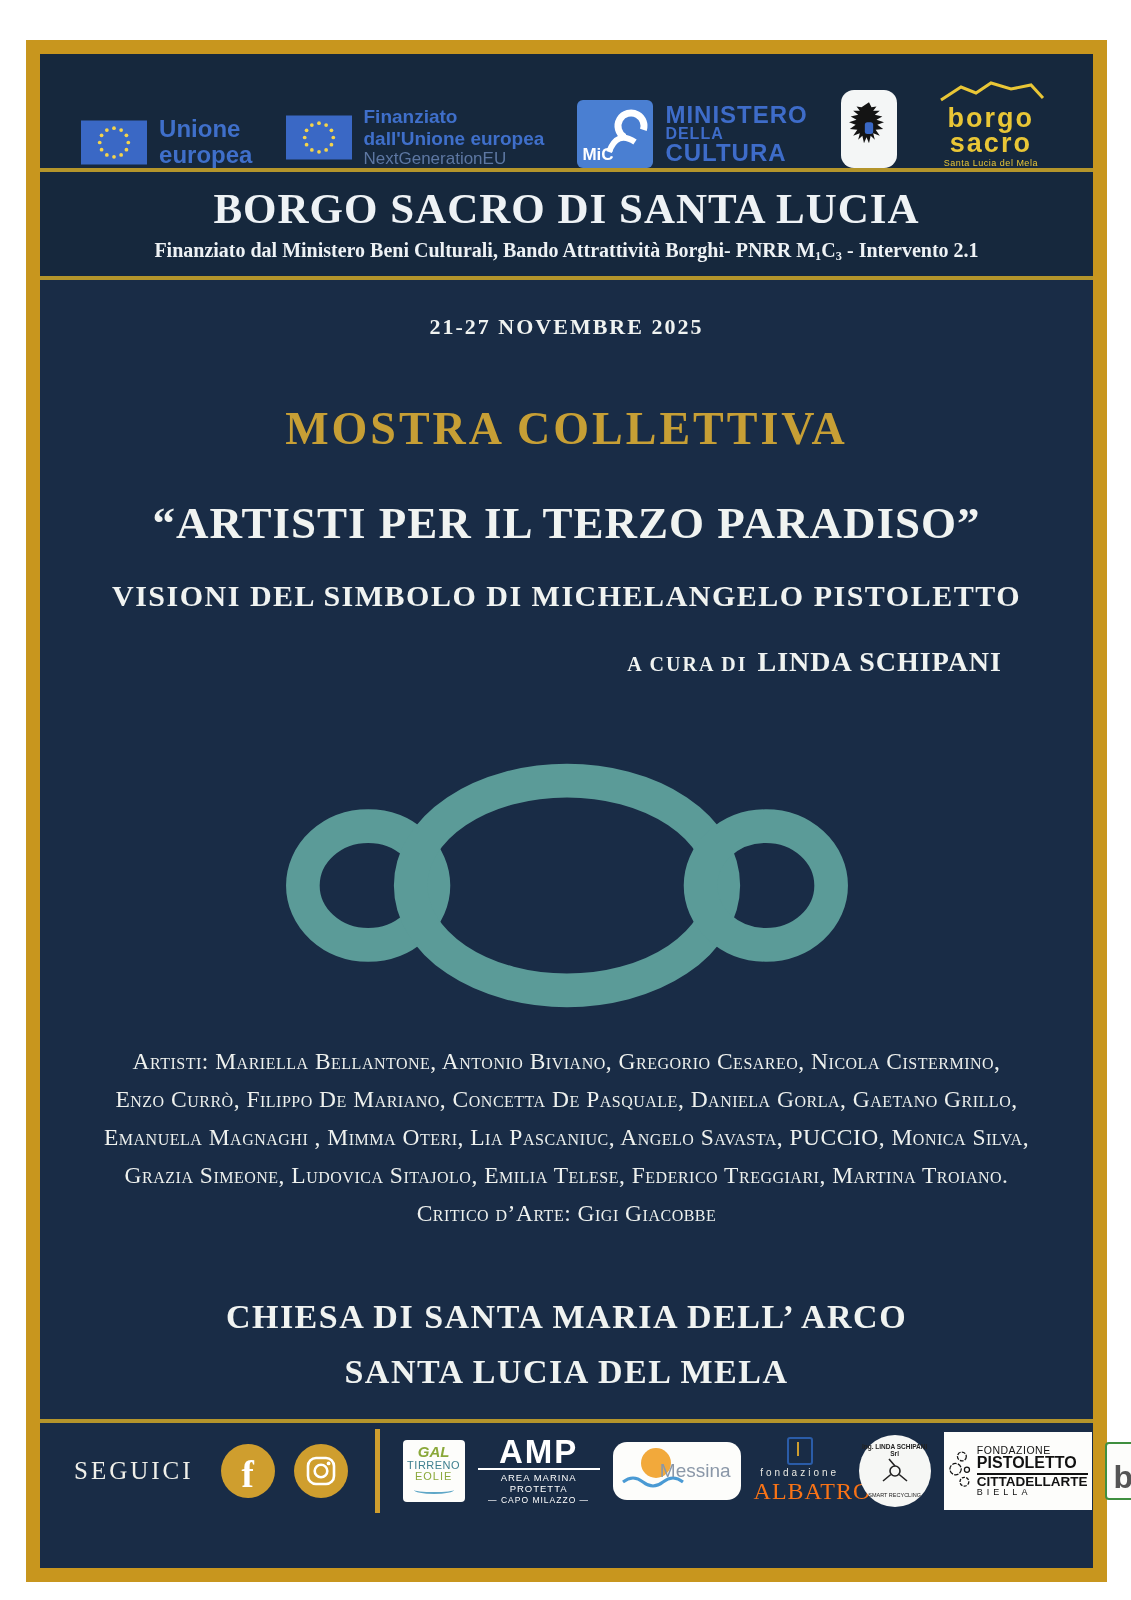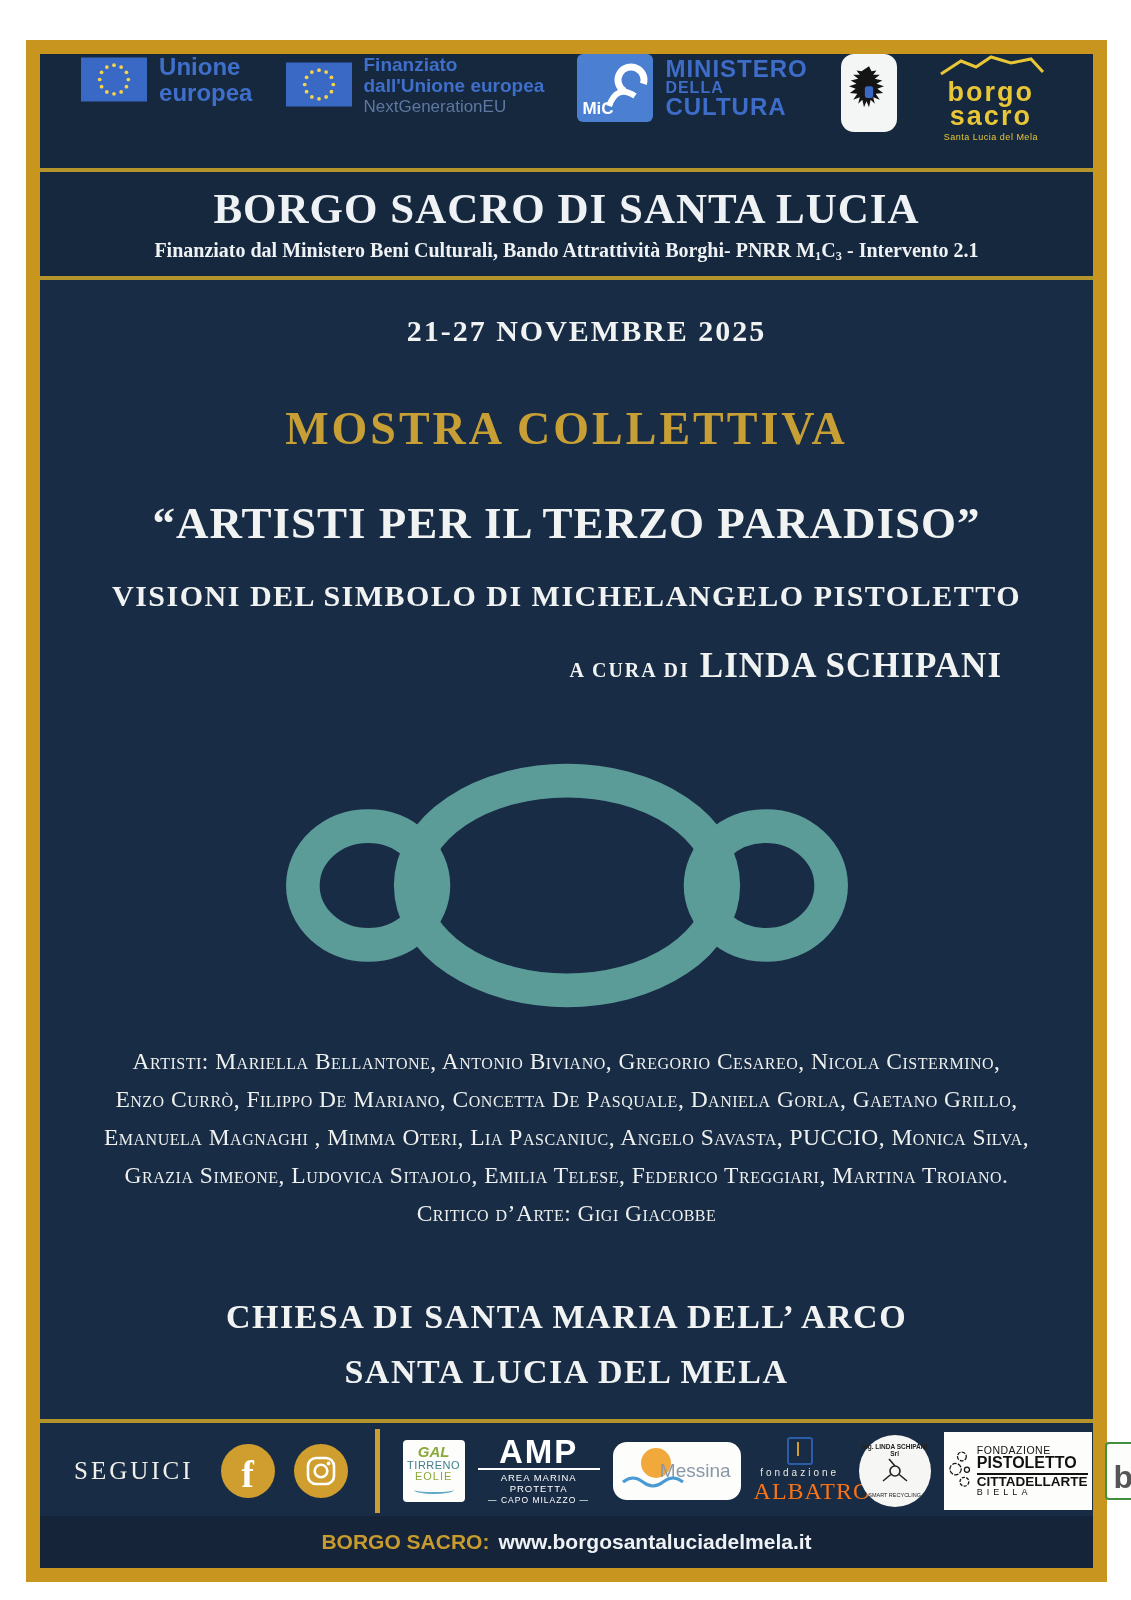--- a/index.html
+++ b/index.html
@@ -4,21 +4,21 @@
 <style>
   * { margin:0; padding:0; box-sizing:content-box; }
   body { background:#ffffff; font-family:"Liberation Serif", serif; }
   .page { position:relative; width:1131px; height:1600px; background:#ffffff; overflow:hidden; }
   .frame { position:absolute; left:26px; top:40px; width:1053px; height:1514px;
            background:#192c46; border:14px solid #c8961e; }
   .inner { position:relative; width:1053px; height:1514px; }
 
   
   .logo-strip { position:absolute; top:0; left:0; width:100%; height:114px; background:#16283d;
-                display:flex; align-items:flex-start; justify-content:space-evenly; padding:0 8px; box-sizing:border-box; }
+                display:flex; align-items:flex-end; justify-content:space-evenly; padding:0 8px; box-sizing:border-box; }
   .logo-item { display:flex; align-items:center; gap:12px; }
   .euflag { width:66px; height:45px; flex:none; }
   .eu-txt { font-family:"Liberation Sans", sans-serif; font-weight:bold; color:#3f6fca; font-size:24px; line-height:1.08; }
   .eu2-txt { font-family:"Liberation Sans", sans-serif; color:#3f6fca; font-size:19px; line-height:1.12; font-weight:bold; }
   .eu2-sub { font-weight:normal; color:#5d77a2; font-size:17px; }
   .mic-box { width:56px; height:68px; background:#4a7fd2; border-radius:6px; position:relative; flex:none;padding-left:20px; }
   .mic-abbr { position:absolute; left:5px; bottom:3px; color:#fff; font-family:"Liberation Sans", sans-serif;
               font-weight:bold; font-size:17px; }
   .mic-txt { font-family:"Liberation Sans", sans-serif; color:#3e6cc9; line-height:0.95; }
   .mic-l1 { font-size:24px; font-weight:bold; letter-spacing:1px; }
@@ -34,27 +34,27 @@
 
   
   .band { position:absolute; top:118px; left:0; width:100%; height:104px; background:#16283d;
           display:flex; flex-direction:column; align-items:center; justify-content:center; }
   .band-title { color:#eef2f5; font-size:43px; font-weight:bold; letter-spacing:1px; }
   .band-sub { color:#eef2f5; font-size:20px; font-weight:bold; margin-top:6px; }
   .subsc { font-size:0.62em; vertical-align:-0.25em; }
 
   
   .sec { position:absolute; left:0; width:100%; text-align:center; color:#f0f3f1; }
-  .dates { top:260px; font-size:30px; font-weight:bold; letter-spacing:2px;margin-left:20px; }
+  .dates { top:260px; font-size:22px; font-weight:bold; letter-spacing:2px; }
   .kind { top:348px; font-size:46px; font-weight:bold; letter-spacing:3px; color:#c79f35; }
   .ev-title { top:443px; font-size:45px; font-weight:bold; letter-spacing:1px; }
   .ev-sub { top:525px; font-size:30px; font-weight:bold; letter-spacing:1.5px; }
   .curator { top:592px; text-align:right; padding-right:91px; box-sizing:border-box; }
   .curator-pre { font-size:20px; font-weight:bold; letter-spacing:2px; margin-right:10px; }
-  .curator-name { font-size:35px; font-weight:bold; letter-spacing:1px; }
+  .curator-name { font-size:28px; font-weight:bold; letter-spacing:1px; }
 
   .symbol-wrap { top:693px; }
   .symbol-wrap svg { width:584px; height:277px; }
 
   .artists { top:988px; font-size:23.5px; line-height:38px; font-variant:small-caps;
              letter-spacing:0.5px; color:#eef1ee; }
   .venue { top:1235px; font-size:34px; font-weight:bold; letter-spacing:1.5px; line-height:55px; }
 
   
   .foot-line { top:1365px; }
@@ -313,20 +313,16 @@
             <div class="pisto-4">BIELLA</div>
           </div>
         </div>
 
         <div class="plogo bios">
           <div class="bios-b">b</div>
 
         </div>
       </div>
 
-      <div class="bottom-strip">
-        <span class="site-label">BORGO SACRO:</span>
-        <span class="site-url">www.borgosantaluciadelmela.it</span>
-      </div>
 
     </div>
   </div>
 </div>
 
 </body></html>

